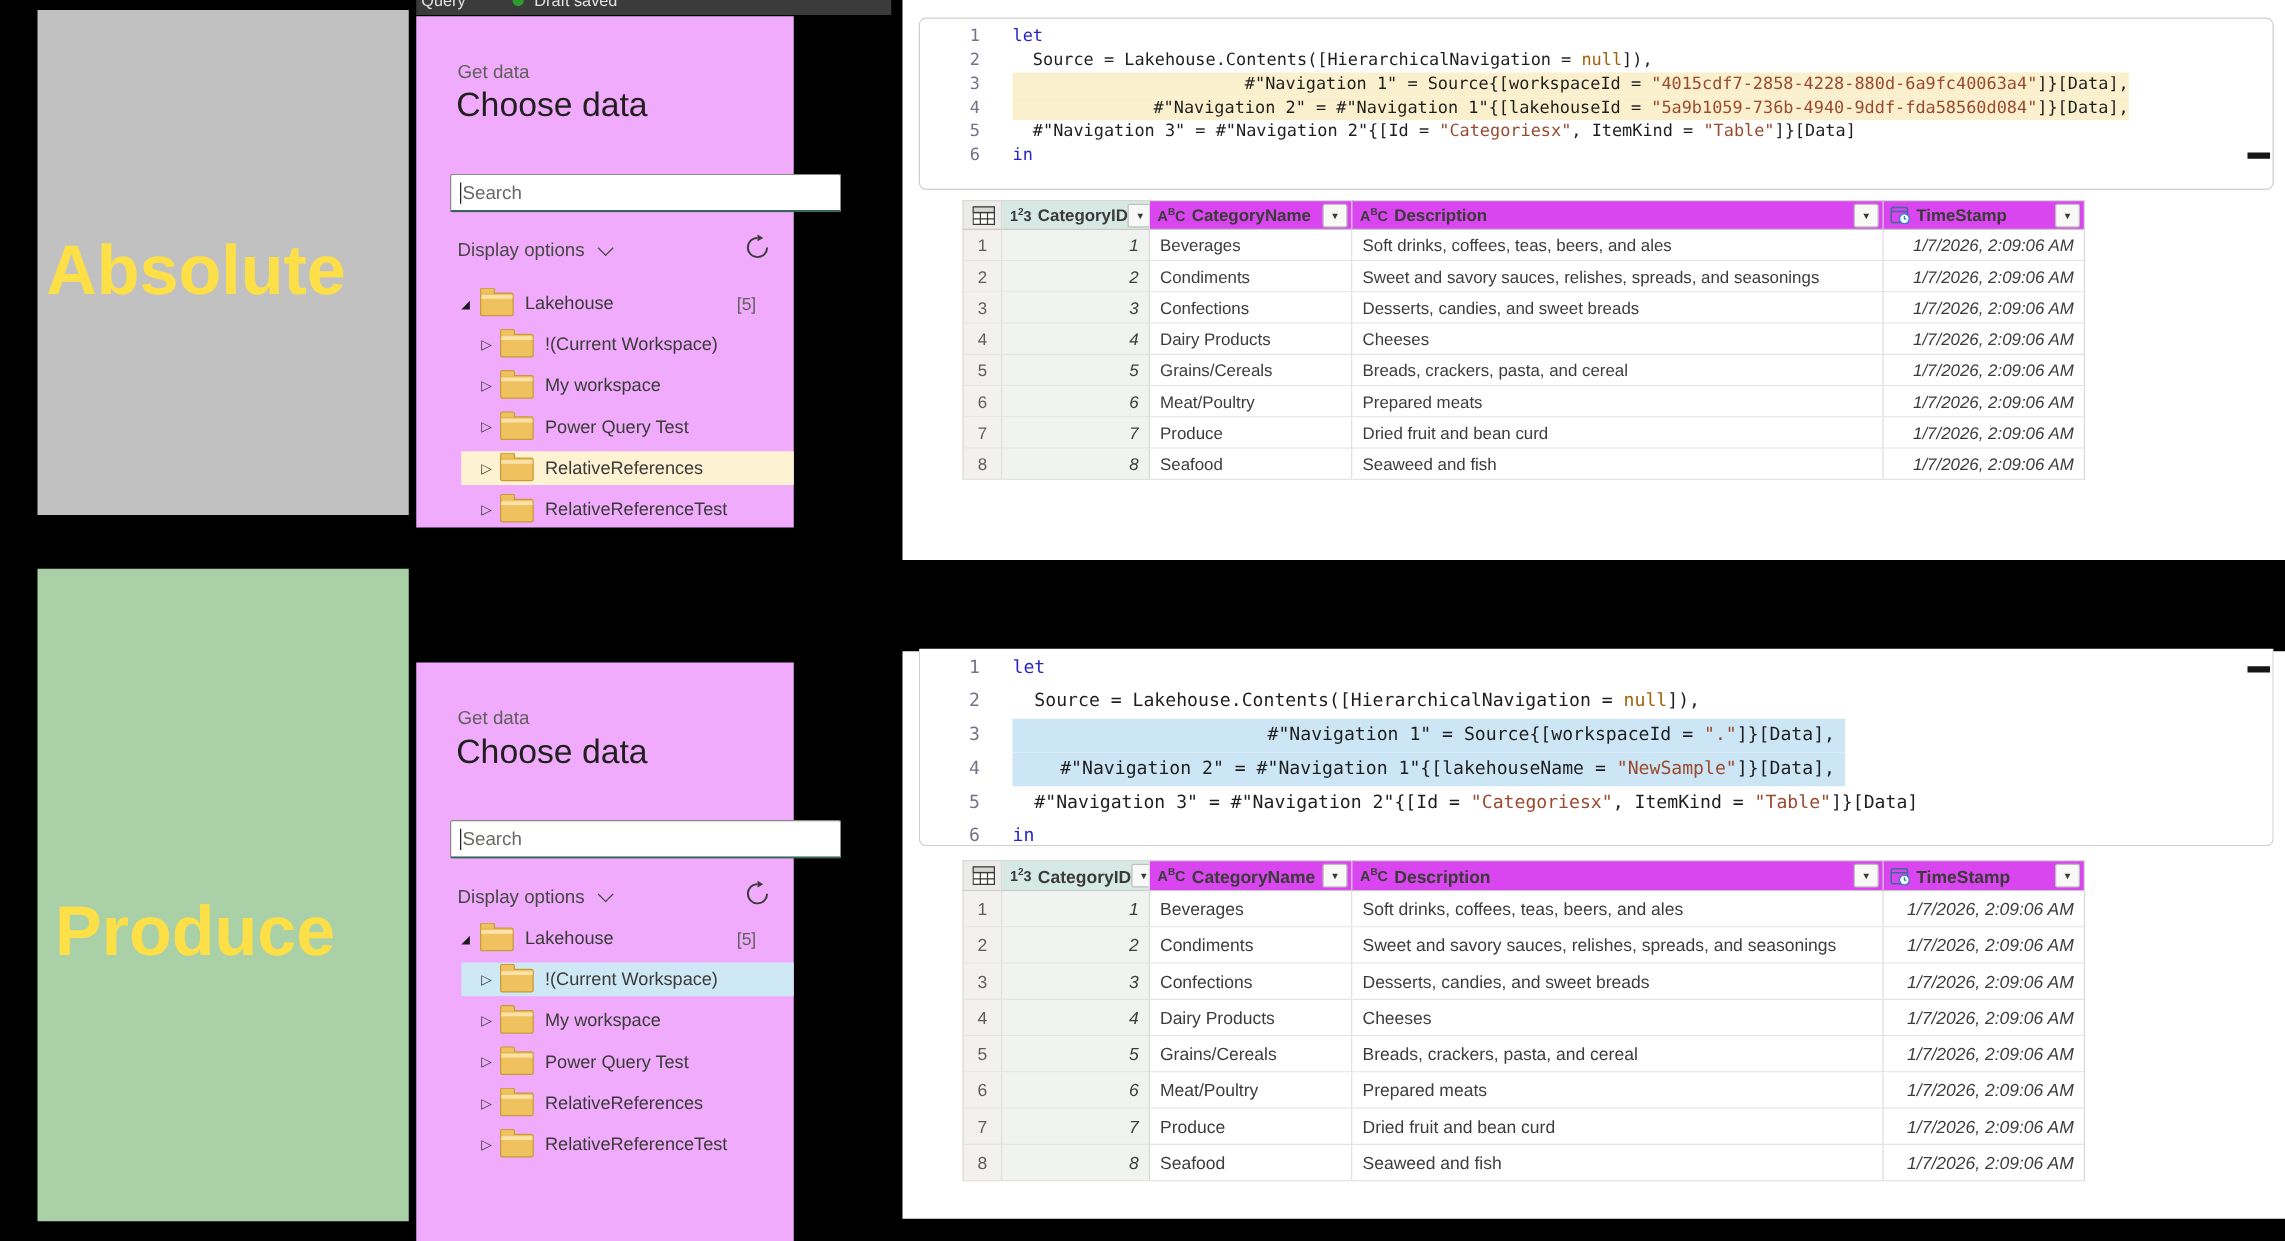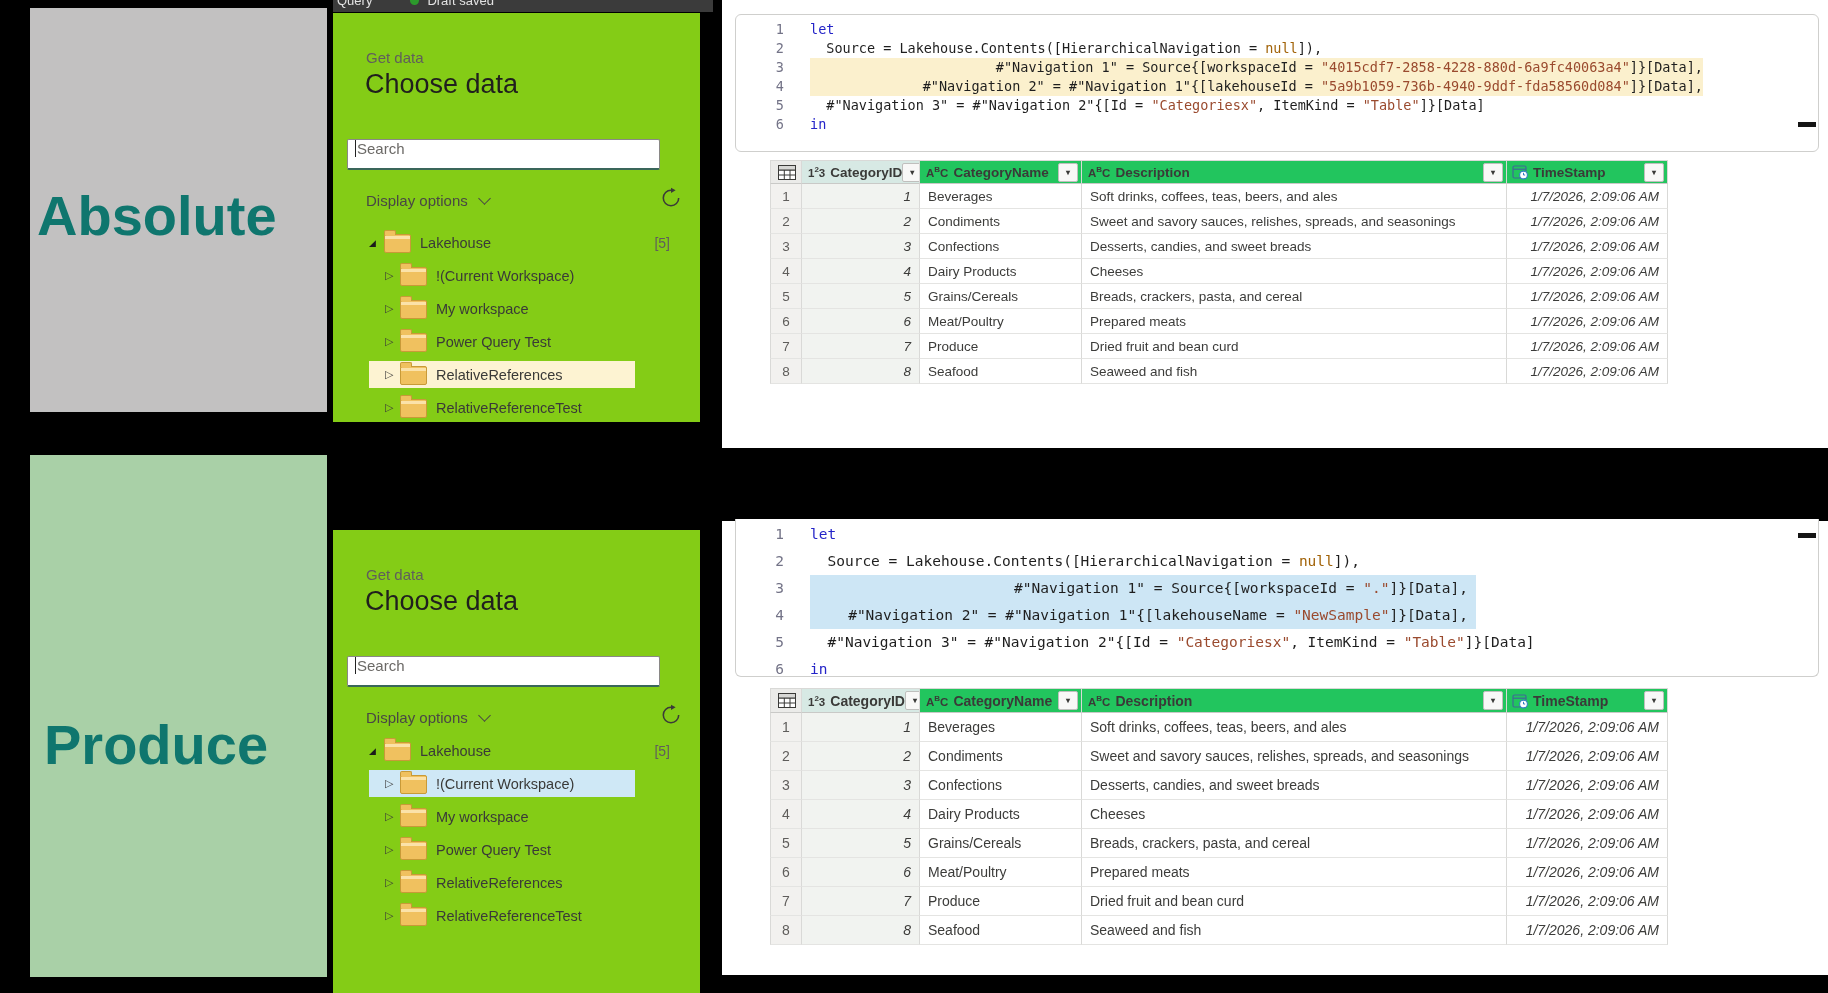--- a/index.html
+++ b/index.html
@@ -3,41 +3,41 @@
 <meta charset="utf-8">
 <style>
   html,body{margin:0;padding:0;}
   body{width:1828px;height:993px;position:relative;background:#000;
        font-family:"Liberation Sans",sans-serif;overflow:hidden;}
 
   
   .label-box{position:absolute;left:30px;width:297px;}
   .label-box.s0{top:8px;height:404px;background:#c2c1c1;}
   .label-box.s1{top:455px;height:522px;background:#a9d0a7;}
-  .big-label{position:absolute;z-index:60;font-size:56px;font-weight:800;color:#0f766e;
+  .big-label{position:absolute;z-index:60;font-size:56px;font-weight:800;color:#fde047;
              letter-spacing:0px;white-space:nowrap;}
   .big-label.s0{left:37px;top:183px;}
   .big-label.s1{left:44px;top:712px;}
 
   
   .sliver{position:absolute;left:333px;top:0;width:380px;height:12px;background:#3b3b3b;
           overflow:hidden;z-index:30;}
   .sliver-inner{margin-top:-7px;font-size:13px;color:#e2e2e2;display:flex;align-items:center;gap:8px;
                 padding-left:4px;white-space:nowrap;}
   .status-dot{display:inline-block;width:9px;height:9px;border-radius:50%;background:#2c9a2c;margin-left:30px;}
 
   
-  .chooser{position:absolute;left:333px;width:367px;background:#84cc16;z-index:20;}
+  .chooser{position:absolute;left:333px;width:302px;background:#f0abfc;z-index:20;}
   .chooser.s0{top:13px;height:409px;}
   .chooser.s1{top:530px;height:463px;}
   .eyebrow{position:absolute;left:33px;top:36px;font-size:15px;color:#605e5c;}
   .chooser-title{position:absolute;left:32px;top:56px;font-size:27px;font-weight:normal;color:#201f1e;}
-  .search-box{position:absolute;left:14px;top:126px;width:304px;height:28px;background:#fff;
+  .search-box{position:absolute;left:27px;top:126px;width:304px;height:28px;background:#fff;
               border:1px solid #8a8886;border-bottom:2px solid #3a665a;border-radius:2px;
-              font-size:15px;color:#6b6966;display:flex;align-items:flex-start;padding-left:7px;}
+              font-size:15px;color:#6b6966;display:flex;align-items:center;padding-left:7px;}
   .caret{display:inline-block;width:1px;height:17px;background:#222;margin-right:1px;}
   .disp-row{position:absolute;left:33px;top:179px;font-size:15px;color:#494745;display:flex;align-items:center;}
   .chev{display:inline-block;width:8px;height:8px;border-right:1.6px solid #494745;border-bottom:1.6px solid #494745;
         transform:rotate(45deg);margin-left:12px;margin-top:-4px;}
   .refresh{position:absolute;right:18px;top:174px;width:22px;height:22px;cursor:pointer;}
   .badge{position:absolute;right:30px;font-size:14px;color:#605e5c;}
   .s0 .badge{top:222px;} .s1 .badge{top:213px;}
 
   
   .tree{position:absolute;left:36px;width:266px;}
@@ -76,21 +76,21 @@
   .s0 .dash{top:122px;} .s1 .dash{top:12px;}
 
   
   .pq-table{position:absolute;left:48px;}
   .s0 .pq-table{top:160px;} .s1 .pq-table{top:167px;}
   .trow{display:flex;}
   .tcell{box-sizing:border-box;border-right:1px solid #d9d9d7;border-bottom:1px solid #e4e4e2;
          display:flex;align-items:center;overflow:hidden;white-space:nowrap;background:#fff;}
   .s0 .tcell{height:25px;font-size:13.5px;} .s1 .tcell{height:29px;font-size:14px;}
   .s0 .hrow .tcell{height:24px;} .s1 .hrow .tcell{height:25px;}
-  .hrow .tcell{background:#22c55e;border-bottom:1px solid #c9c9c7;border-top:1px solid #d9d9d7;
+  .hrow .tcell{background:#d946ef;border-bottom:1px solid #c9c9c7;border-top:1px solid #d9d9d7;
                font-weight:bold;color:#3a3a38;}
   .hrow .tcell.sel{background:#d7e9e4;}
   .gutter{width:32px;flex:0 0 32px;justify-content:center;background:#f2f1ef;color:#5f5d5b;
           border-left:1px solid #d9d9d7;}
   .hrow .gutter{background:#ebebe9;}
   .c0{width:118px;flex:0 0 118px;} .c1{width:162px;flex:0 0 162px;}
   .c2{width:425px;flex:0 0 425px;} .c3{width:161px;flex:0 0 161px;}
   .cell-pad{padding:0 8px;width:100%;}
   .al-right{text-align:right;justify-content:flex-end;}
   .ital{font-style:italic;}

